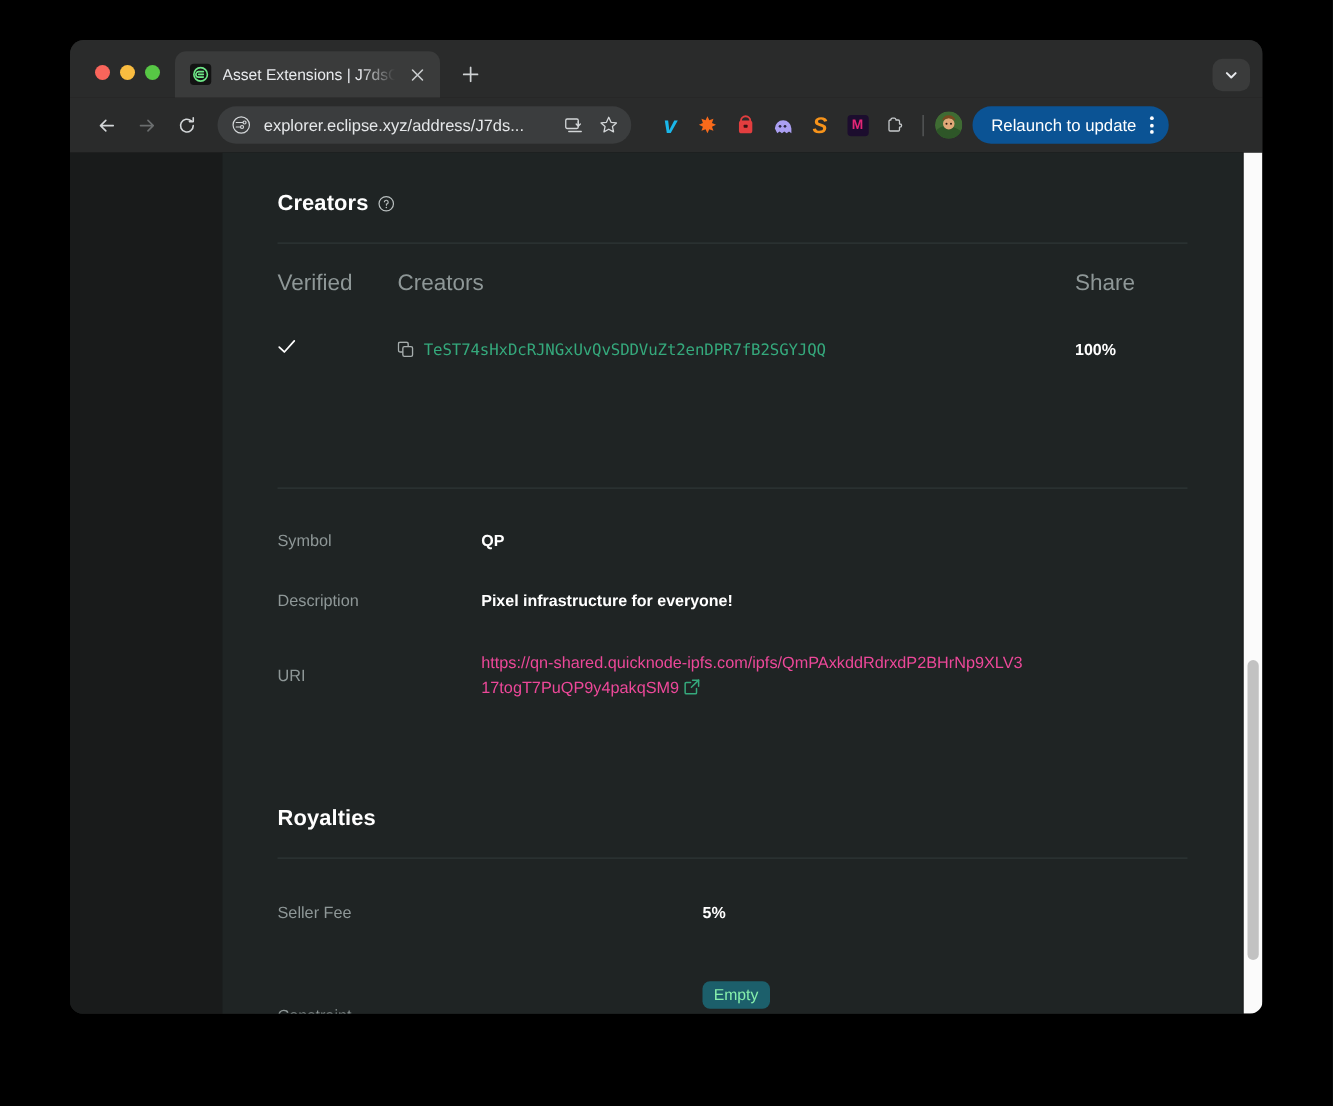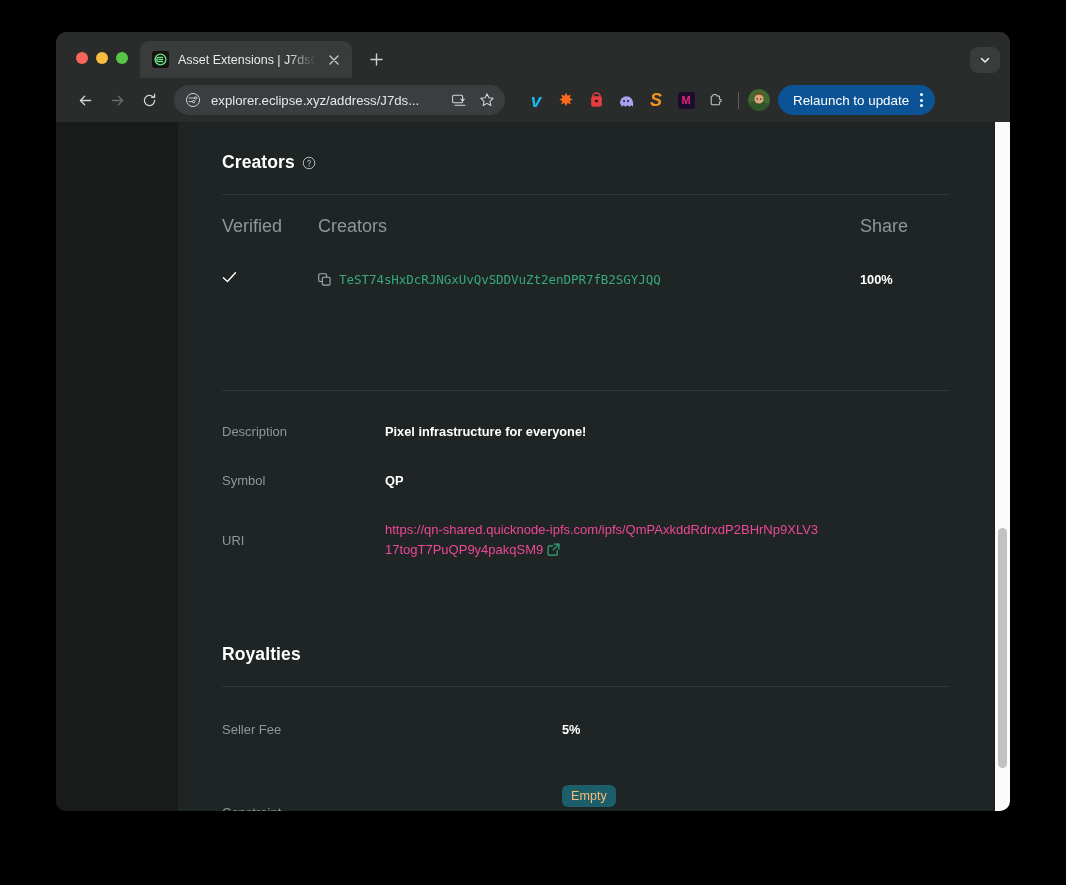--- a/index.html
+++ b/index.html
@@ -281,21 +281,21 @@
   }
   .ext-link-icon {
     display: inline-block;
     width: 13px; height: 13px;
     color: #35a97c;
     vertical-align: -2px;
   }
   .badge {
     display: inline-block;
     background: #1c5f6b;
-    color: #fdba74;
+    color: #86efac;
     font-size: 12.6px;
     font-weight: normal;
     padding: 4px 9px;
     border-radius: 6px;
   }
 
   
   .scrollbar-track {
     position: absolute;
     right: 0; top: 0;
@@ -498,28 +498,28 @@
                   <span class="share-val">100%</span>
                 </td>
               </tr>
             </tbody>
           </table>
         </div>
 
         <div style="padding-top:82px;">
           <div class="rule"></div>
 
+          <div class="kv" style="padding-top:34px;">
+            <div class="kv-key">Symbol</div>
+            <div class="kv-val">QP</div>
+          </div>
+
           <div class="kv" style="padding-top:33px;">
             <div class="kv-key">Description</div>
             <div class="kv-val">Pixel infrastructure for everyone!</div>
-          </div>
-
-          <div class="kv" style="padding-top:34px;">
-            <div class="kv-key">Symbol</div>
-            <div class="kv-val">QP</div>
           </div>
 
           <div class="kv" style="padding-top:32px; align-items:center;">
             <div class="kv-key">URI</div>
             <div class="kv-val uri-val">
               <a style="color:#ec4899;">https://qn-shared.quicknode-ipfs.com/ipfs/QmPAxkddRdrxdP2BHrNp9XLV317togT7PuQP9y4pakqSM9</a>
               <span class="ext-link-icon">
                 <svg width="13" height="13" viewBox="0 0 14 14">
                   <path d="M7.6 1.2 H12.8 V6.4" fill="none" stroke="currentColor" stroke-width="1.3" stroke-linecap="round" stroke-linejoin="round"></path>
                   <path d="M12.8 1.2 L6.6 7.4" fill="none" stroke="currentColor" stroke-width="1.3" stroke-linecap="round"></path>

